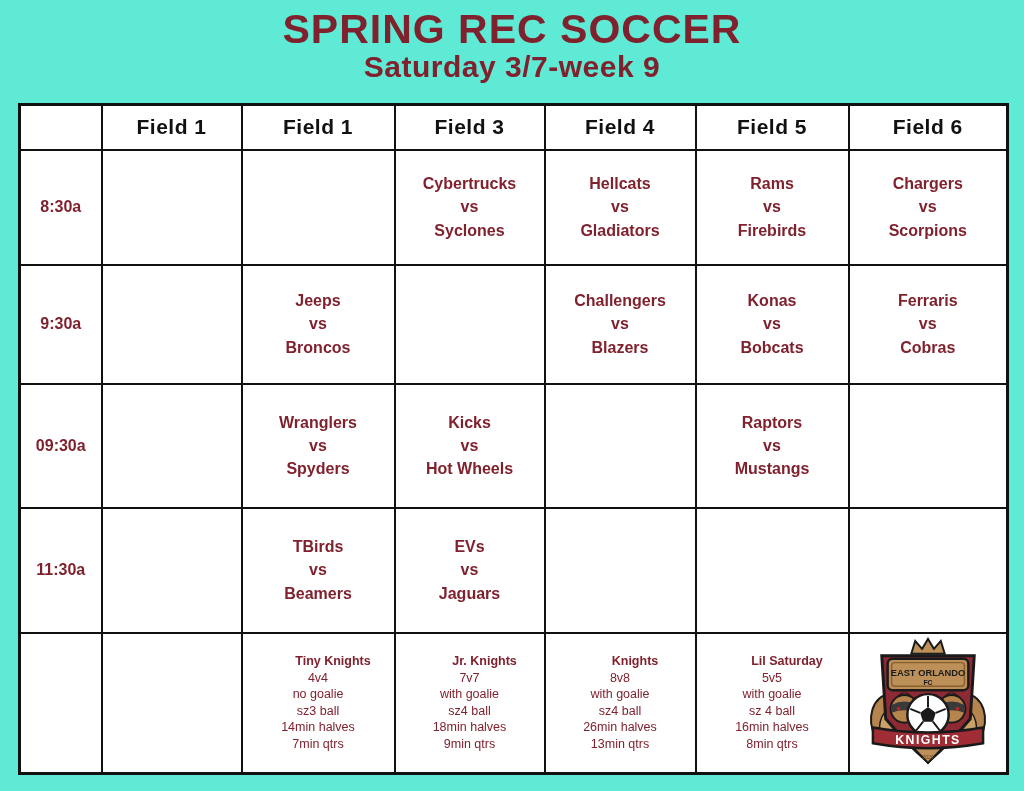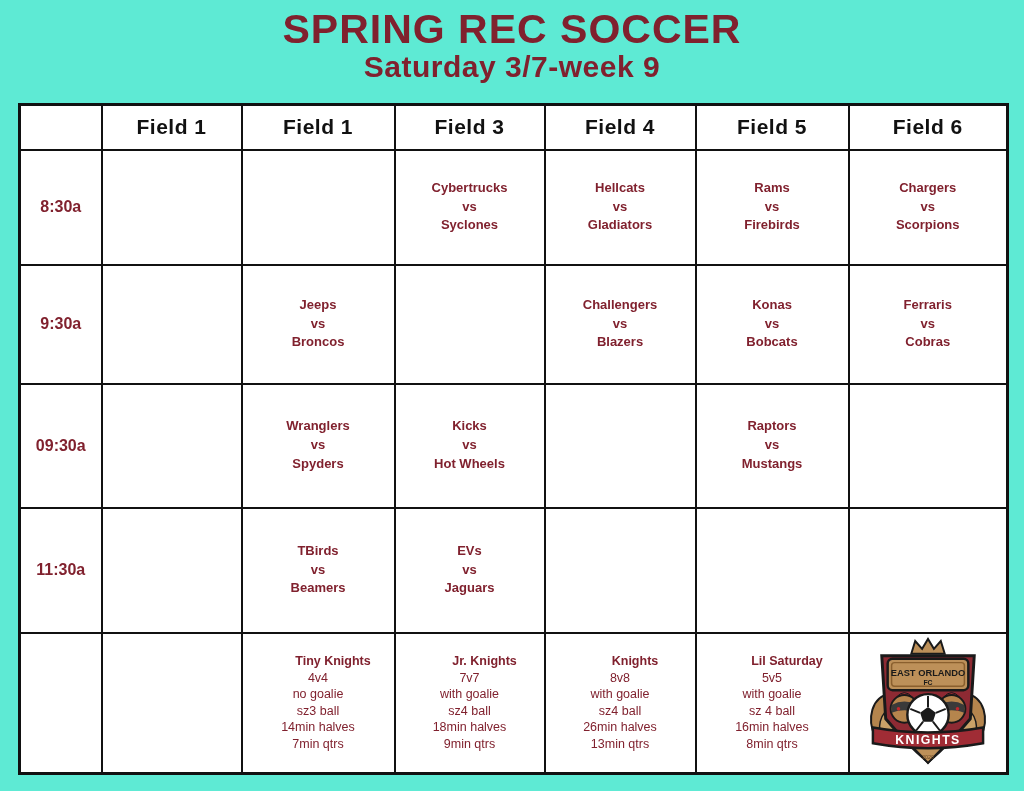--- a/index.html
+++ b/index.html
@@ -27,21 +27,21 @@
     border:2px solid #111; padding:2px; text-align:center; vertical-align:middle;
     background:#fff;
   }
   tr.hdr { height:45px; }
   tr.hdr th { font-size:21px; font-weight:800; color:#111; letter-spacing:0.5px; }
   tr.r1 { height:115px; } tr.r2 { height:119px; }
   tr.r3 { height:124px; } tr.r4 { height:125px; }
   tr.rf { height:140px; }
 
   td.time { color:#80212e; font-weight:700; font-size:16px; }
-  td.game { color:#80212e; font-weight:700; font-size:13px;
+  td.game { color:#80212e; font-weight:700; font-size:16px;
             line-height:1.45; white-space:pre-line; }
   td.fmt  { color:#80212e; }
   .fmt-name  { font-weight:700; font-size:12.5px; line-height:1.35; color:#80212e;padding-left:30px; }
   .fmt-lines { font-weight:400; font-size:12.5px; line-height:1.32;
                white-space:pre-line; color:#80212e; }
   td.logo-cell { padding:0; }
   svg text { font-family:"Liberation Sans", sans-serif; }
 </style>
 </head>
 <body>

